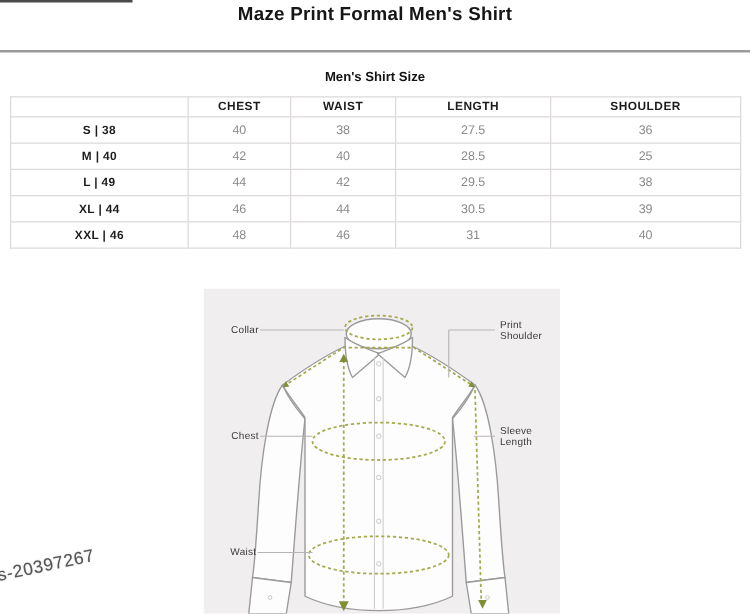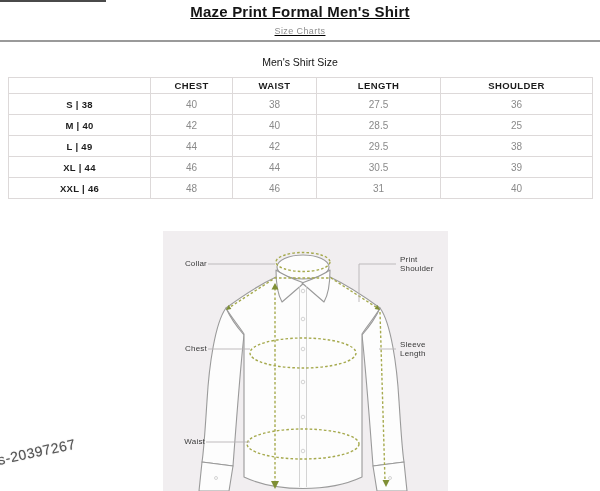--- a/index.html
+++ b/index.html
@@ -2,26 +2,26 @@
 <html><head>
 <meta charset="utf-8">
 <style>
   html,body{margin:0;padding:0;}
   body{
     width:600px;height:491px;position:relative;overflow:hidden;
     background:#ffffff;font-family:"Liberation Sans",sans-serif;
     -webkit-font-smoothing:antialiased;
   }
   .top-edge-line{position:absolute;top:0;left:0;width:106px;height:2px;background:#4a4a4a;}
-  .hdr{position:absolute;top:3px;left:0;width:100%;text-align:center;text-decoration:underline;}
+  .hdr{position:absolute;top:3px;left:0;width:100%;text-align:center;}
   .hdr-title{font-size:15px;font-weight:bold;color:#161616;letter-spacing:.2px;}
   .hdr-sub{margin-top:6px;font-size:9px;color:#8d8d8d;letter-spacing:.4px;}
   .divider{position:absolute;top:40px;left:0;width:600px;height:2px;background:#9a9a9a;}
   .tbl-title{position:absolute;top:56px;left:0;width:100%;text-align:center;
-    font-size:10.5px;font-weight:normal;color:#141414;}
+    font-size:10.5px;font-weight:bold;color:#141414;}
   table.size{
     position:absolute;top:77px;left:8px;width:584px;
     border-collapse:collapse;table-layout:fixed;
   }
   table.size td,table.size th{
     border:1px solid #ddd9d9;text-align:center;vertical-align:middle;
     padding:0;height:20px;overflow:hidden;white-space:nowrap;
   }
   table.size th{height:15px;font-size:9.5px;font-weight:bold;color:#1c1c1c;letter-spacing:.4px;}
   td.size-lbl{font-size:9.5px;font-weight:bold;color:#1c1c1c;letter-spacing:.3px;margin-left:24px;}
@@ -44,21 +44,20 @@
     text-shadow:0 0 1px rgba(90,90,90,.55);
   }
 </style>
 </head>
 <body>
 
 <div class="top-edge-line"></div>
 
 <div class="hdr">
   <div class="hdr-title">Maze Print Formal Men's Shirt</div>
-  <div class="hdr-sub">Size Charts</div>
 </div>
 <div class="divider"></div>
 
 <div class="tbl-title">Men's Shirt Size</div>
 
 <table class="size">
   <colgroup>
     <col class="col-size">
       <col class="col-chest">
       <col class="col-waist">

